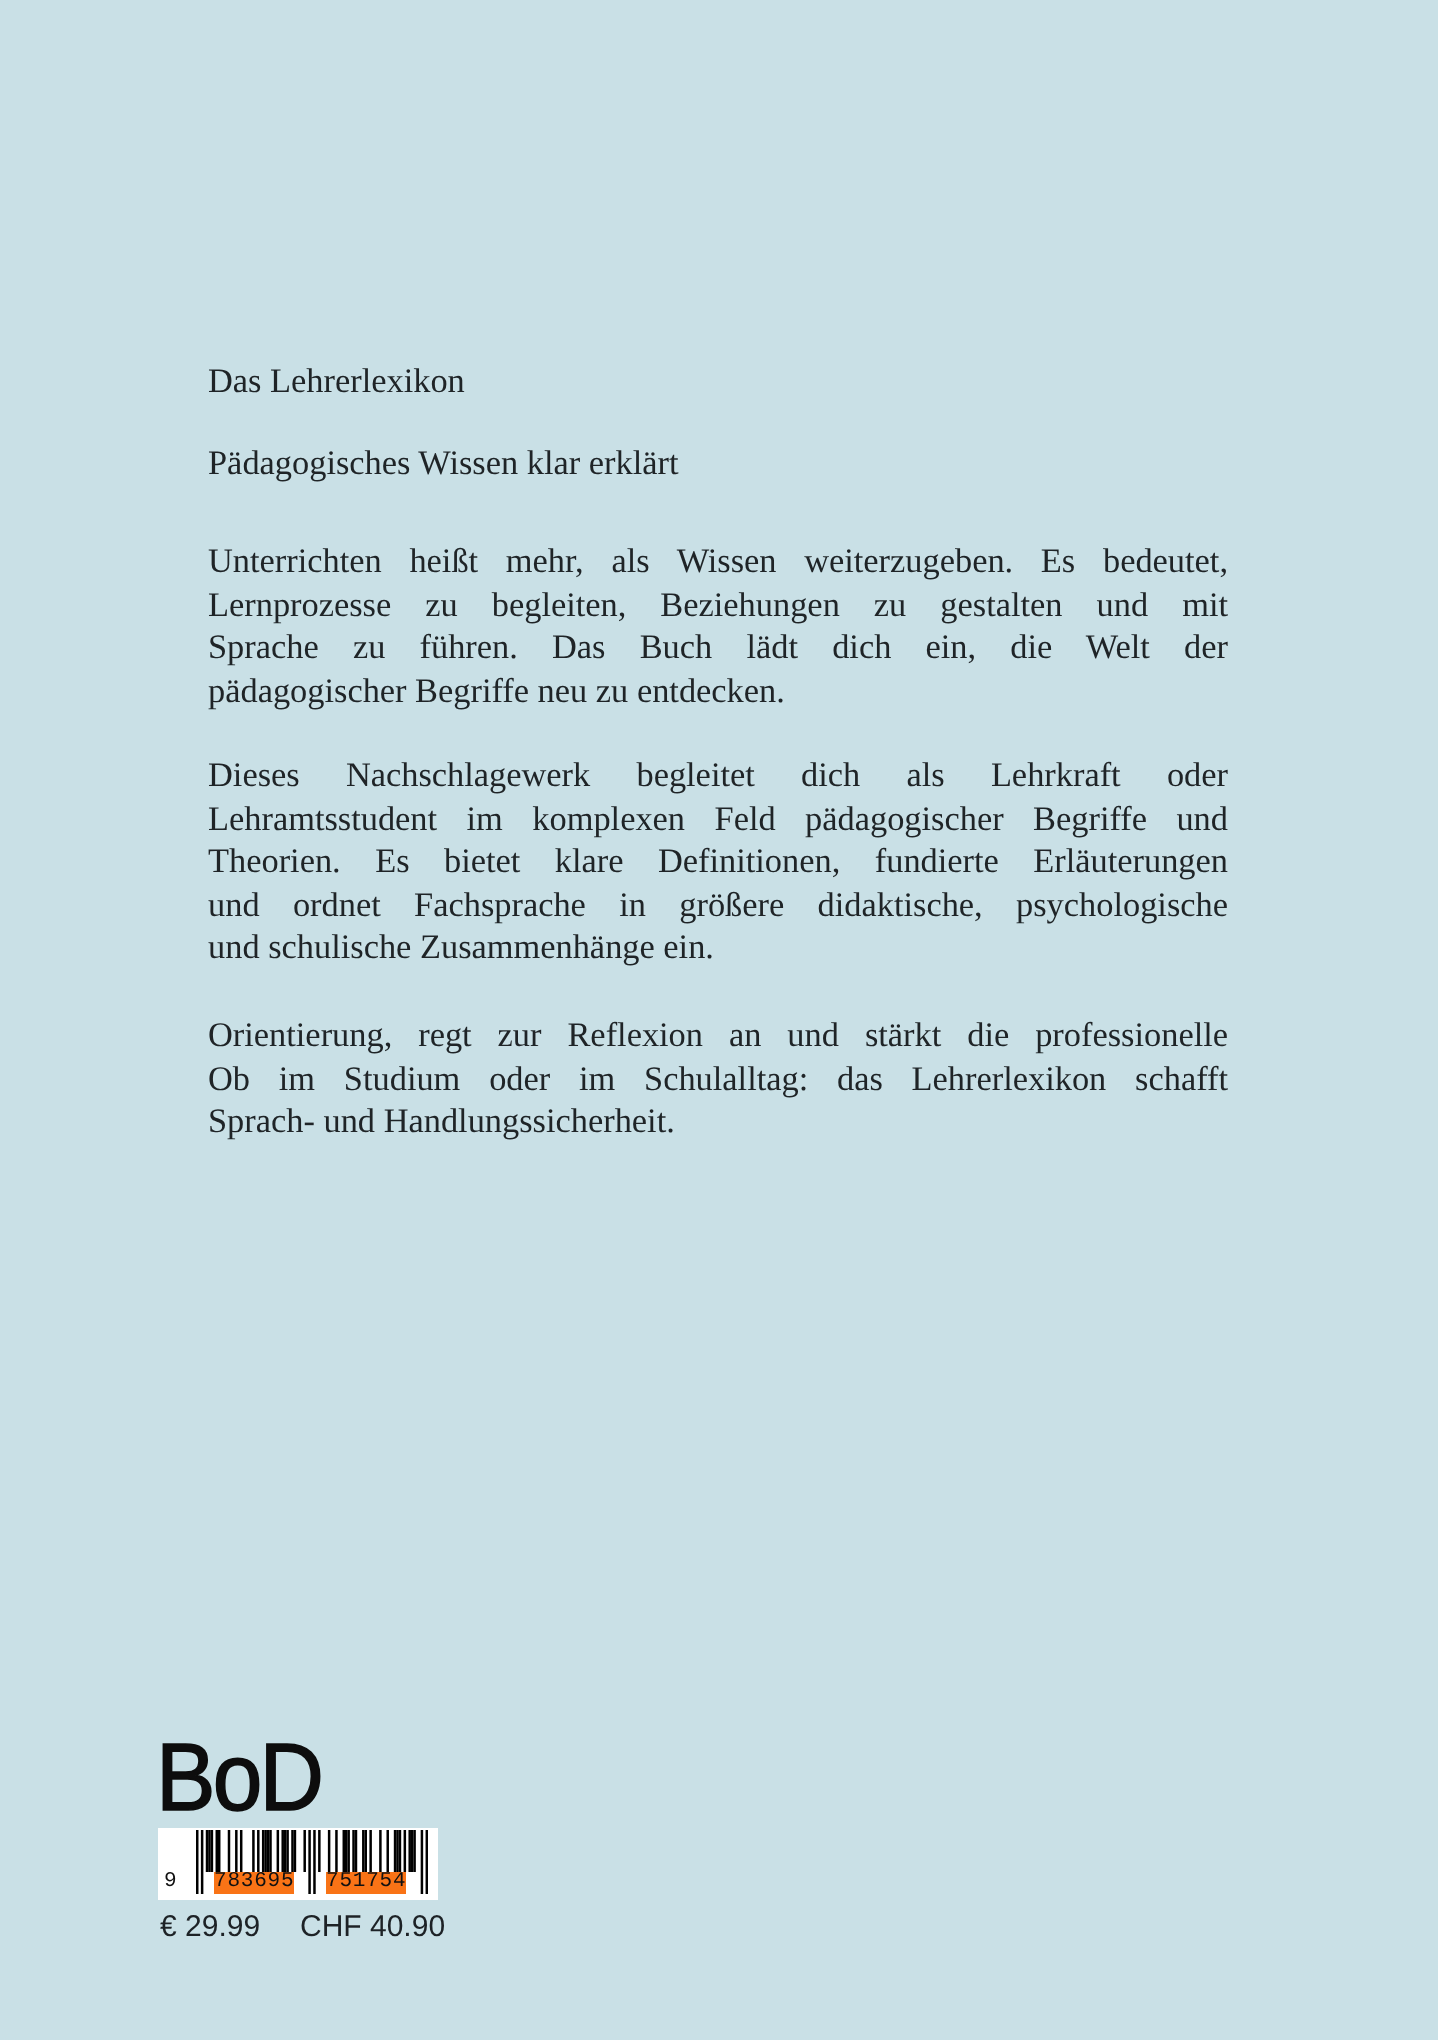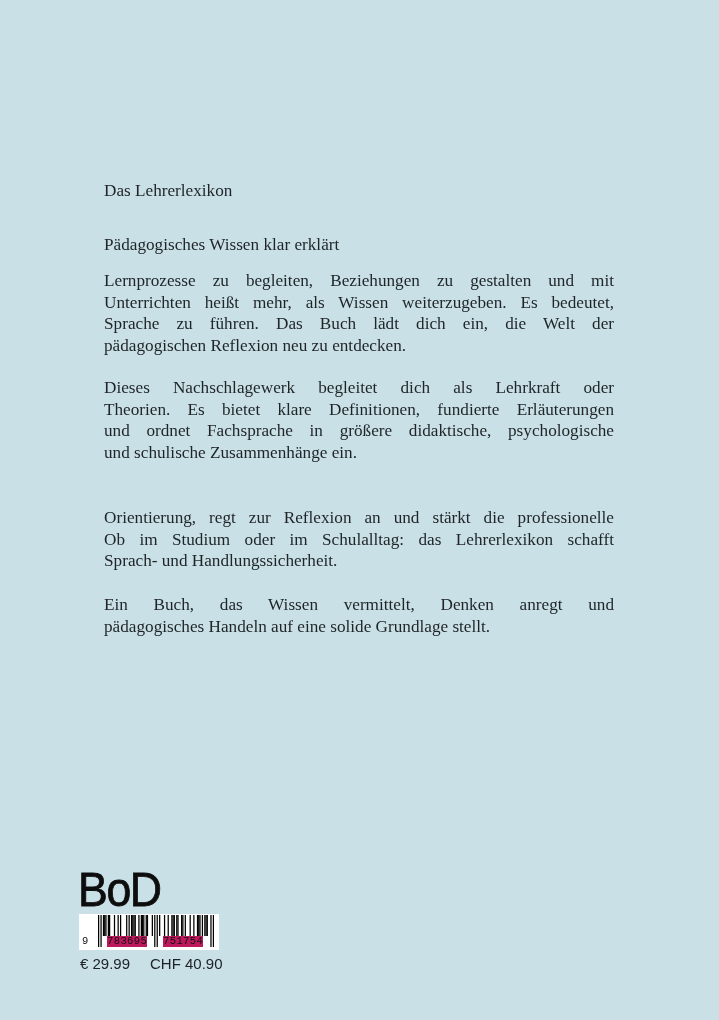--- a/index.html
+++ b/index.html
@@ -35,21 +35,21 @@
     text-align-last: justify;
     white-space: normal;
     height: 21.6px;
     overflow: visible;
   }
   .blurb .line.last {
     text-align: left;
     text-align-last: left;
   }
   .blk-title    { top: 180px; }
-  .blk-subtitle { top: 234px; font-family: Liberation Serif, serif; }
+  .blk-subtitle { top: 221px; font-family: Liberation Serif, serif; }
   .blk-p1       { top: 270px; }
   .blk-p2       { top: 377px; font-family: Liberation Serif, serif; }
   .blk-p3       { top: 507px; }
   .blk-p4       { top: 594px; }
 
   .logo {
     position: absolute;
     left: 78px;
     top: 864px;
     font-family: "Liberation Sans", "DejaVu Sans", sans-serif;
@@ -77,21 +77,21 @@
     width: 116px;
     height: 33px;
   }
   .bc-digit {
     position: absolute;
     font-family: "Liberation Mono", "DejaVu Sans Mono", monospace;
     font-size: 10.5px;
     line-height: 11px;
     color: #111;
     top: 22px;
-    background: #be185d;
+    background: #f97316;
   }
   .bc-first { left: 3px; background: transparent; }
   .bc-left  { left: 28px; letter-spacing: 0.4px; }
   .bc-right { left: 84px; letter-spacing: 0.4px; }
 
   .prices {
     position: absolute;
     top: 955px;
     left: 80px;
     font-family: "Liberation Sans", "DejaVu Sans", sans-serif;
@@ -109,43 +109,40 @@
 
   <div class="blurb blk-title">
     <span class="line last">Das Lehrerlexikon</span>
   </div>
 
   <div class="blurb blk-subtitle">
     <span class="line last">Pädagogisches Wissen klar erklärt</span>
   </div>
 
   <div class="blurb blk-p1">
+    <span class="line">Unterrichten heißt mehr, als Wissen weiterzugeben. Es bedeutet,</span>
     <span class="line">Lernprozesse zu begleiten, Beziehungen zu gestalten und mit</span>
-    <span class="line">Unterrichten heißt mehr, als Wissen weiterzugeben. Es bedeutet,</span>
     <span class="line">Sprache zu führen. Das Buch lädt dich ein, die Welt der</span>
-    <span class="line last">pädagogischen Reflexion neu zu entdecken.</span>
+    <span class="line last">pädagogischer Begriffe neu zu entdecken.</span>
   </div>
 
   <div class="blurb blk-p2">
     <span class="line">Dieses Nachschlagewerk begleitet dich als Lehrkraft oder</span>
+    <span class="line">Lehramtsstudent im komplexen Feld pädagogischer Begriffe und</span>
     <span class="line">Theorien. Es bietet klare Definitionen, fundierte Erläuterungen</span>
     <span class="line">und ordnet Fachsprache in größere didaktische, psychologische</span>
     <span class="line last">und schulische Zusammenhänge ein.</span>
   </div>
 
   <div class="blurb blk-p3">
     <span class="line">Orientierung, regt zur Reflexion an und stärkt die professionelle</span>
     <span class="line">Ob im Studium oder im Schulalltag: das Lehrerlexikon schafft</span>
     <span class="line last">Sprach- und Handlungssicherheit.</span>
   </div>
 
-  <div class="blurb blk-p4">
-    <span class="line">Ein Buch, das Wissen vermittelt, Denken anregt und</span>
-    <span class="line last">pädagogisches Handeln auf eine solide Grundlage stellt.</span>
-  </div>
 
   <div class="logo">BoD</div>
 
   <div class="barcode-box">
     <svg class="barcode-svg" id="barcode-svg" viewBox="0 0 95 33" preserveAspectRatio="none" xmlns="http://www.w3.org/2000/svg">
         <rect x="0" y="1" width="1.02" height="32" fill="#000"></rect>
         <rect x="2" y="1" width="1.02" height="32" fill="#000"></rect>
         <rect x="4" y="1" width="1.02" height="21" fill="#000"></rect>
         <rect x="5" y="1" width="1.02" height="21" fill="#000"></rect>
         <rect x="6" y="1" width="1.02" height="21" fill="#000"></rect>

